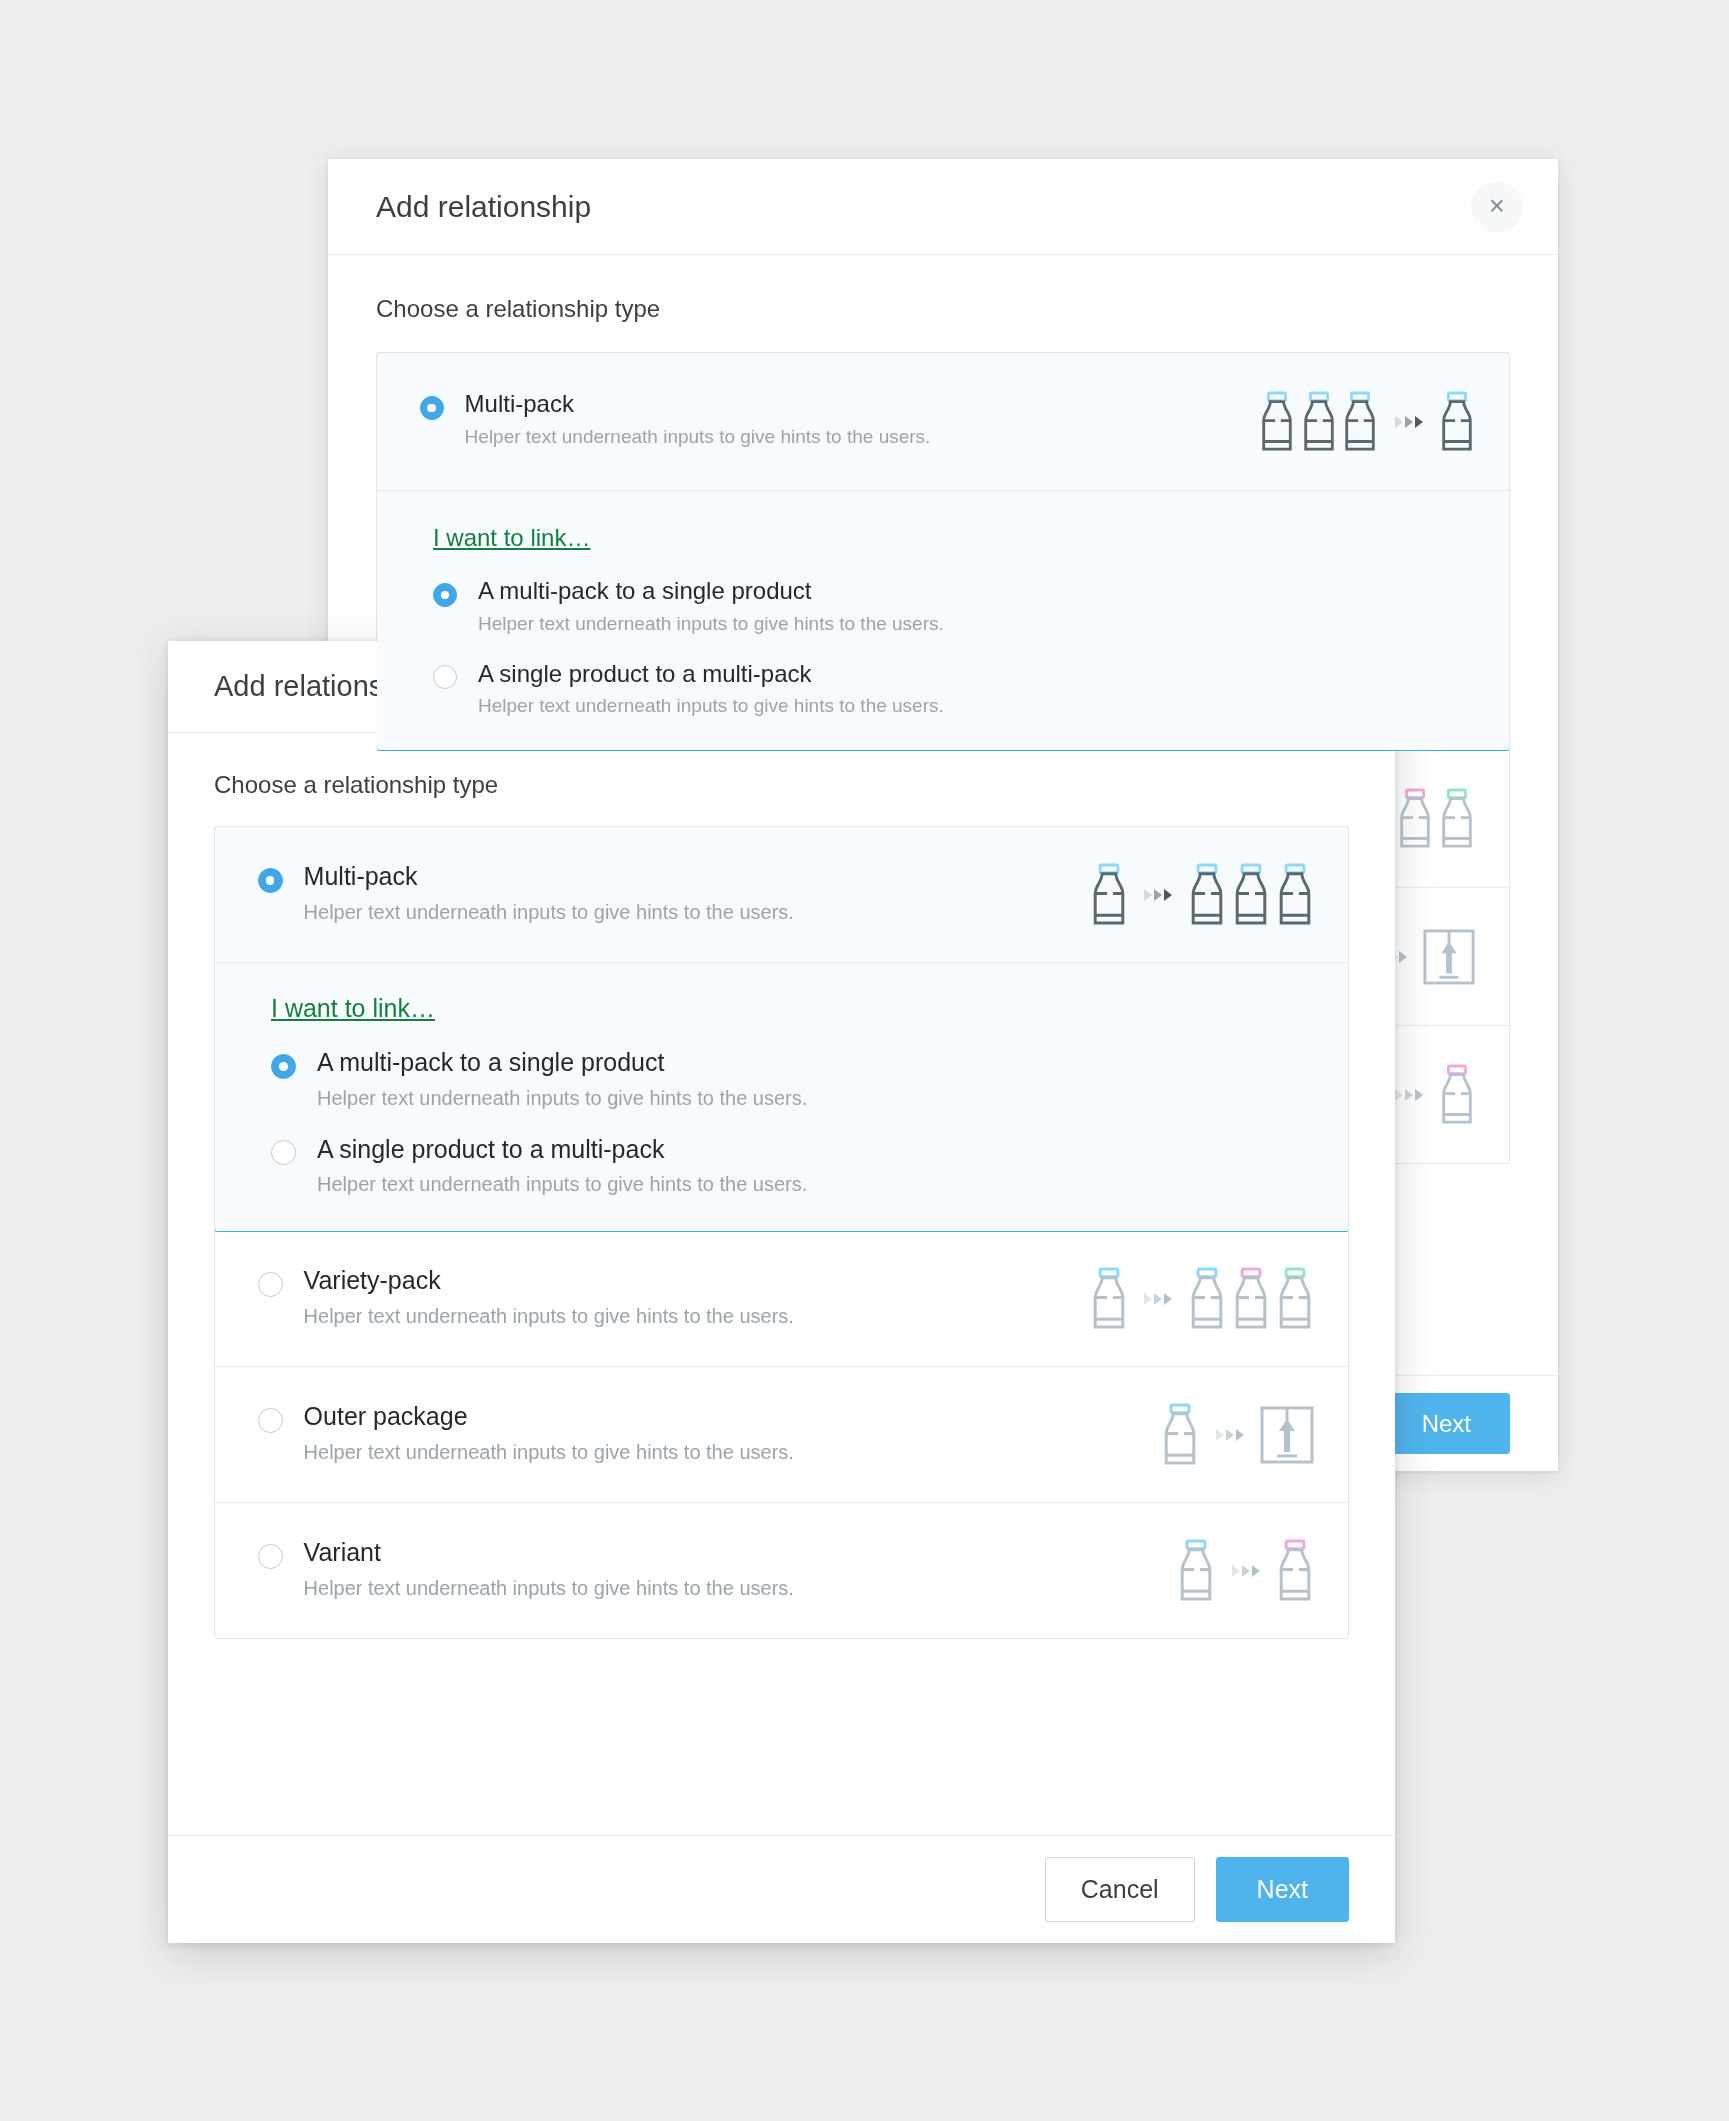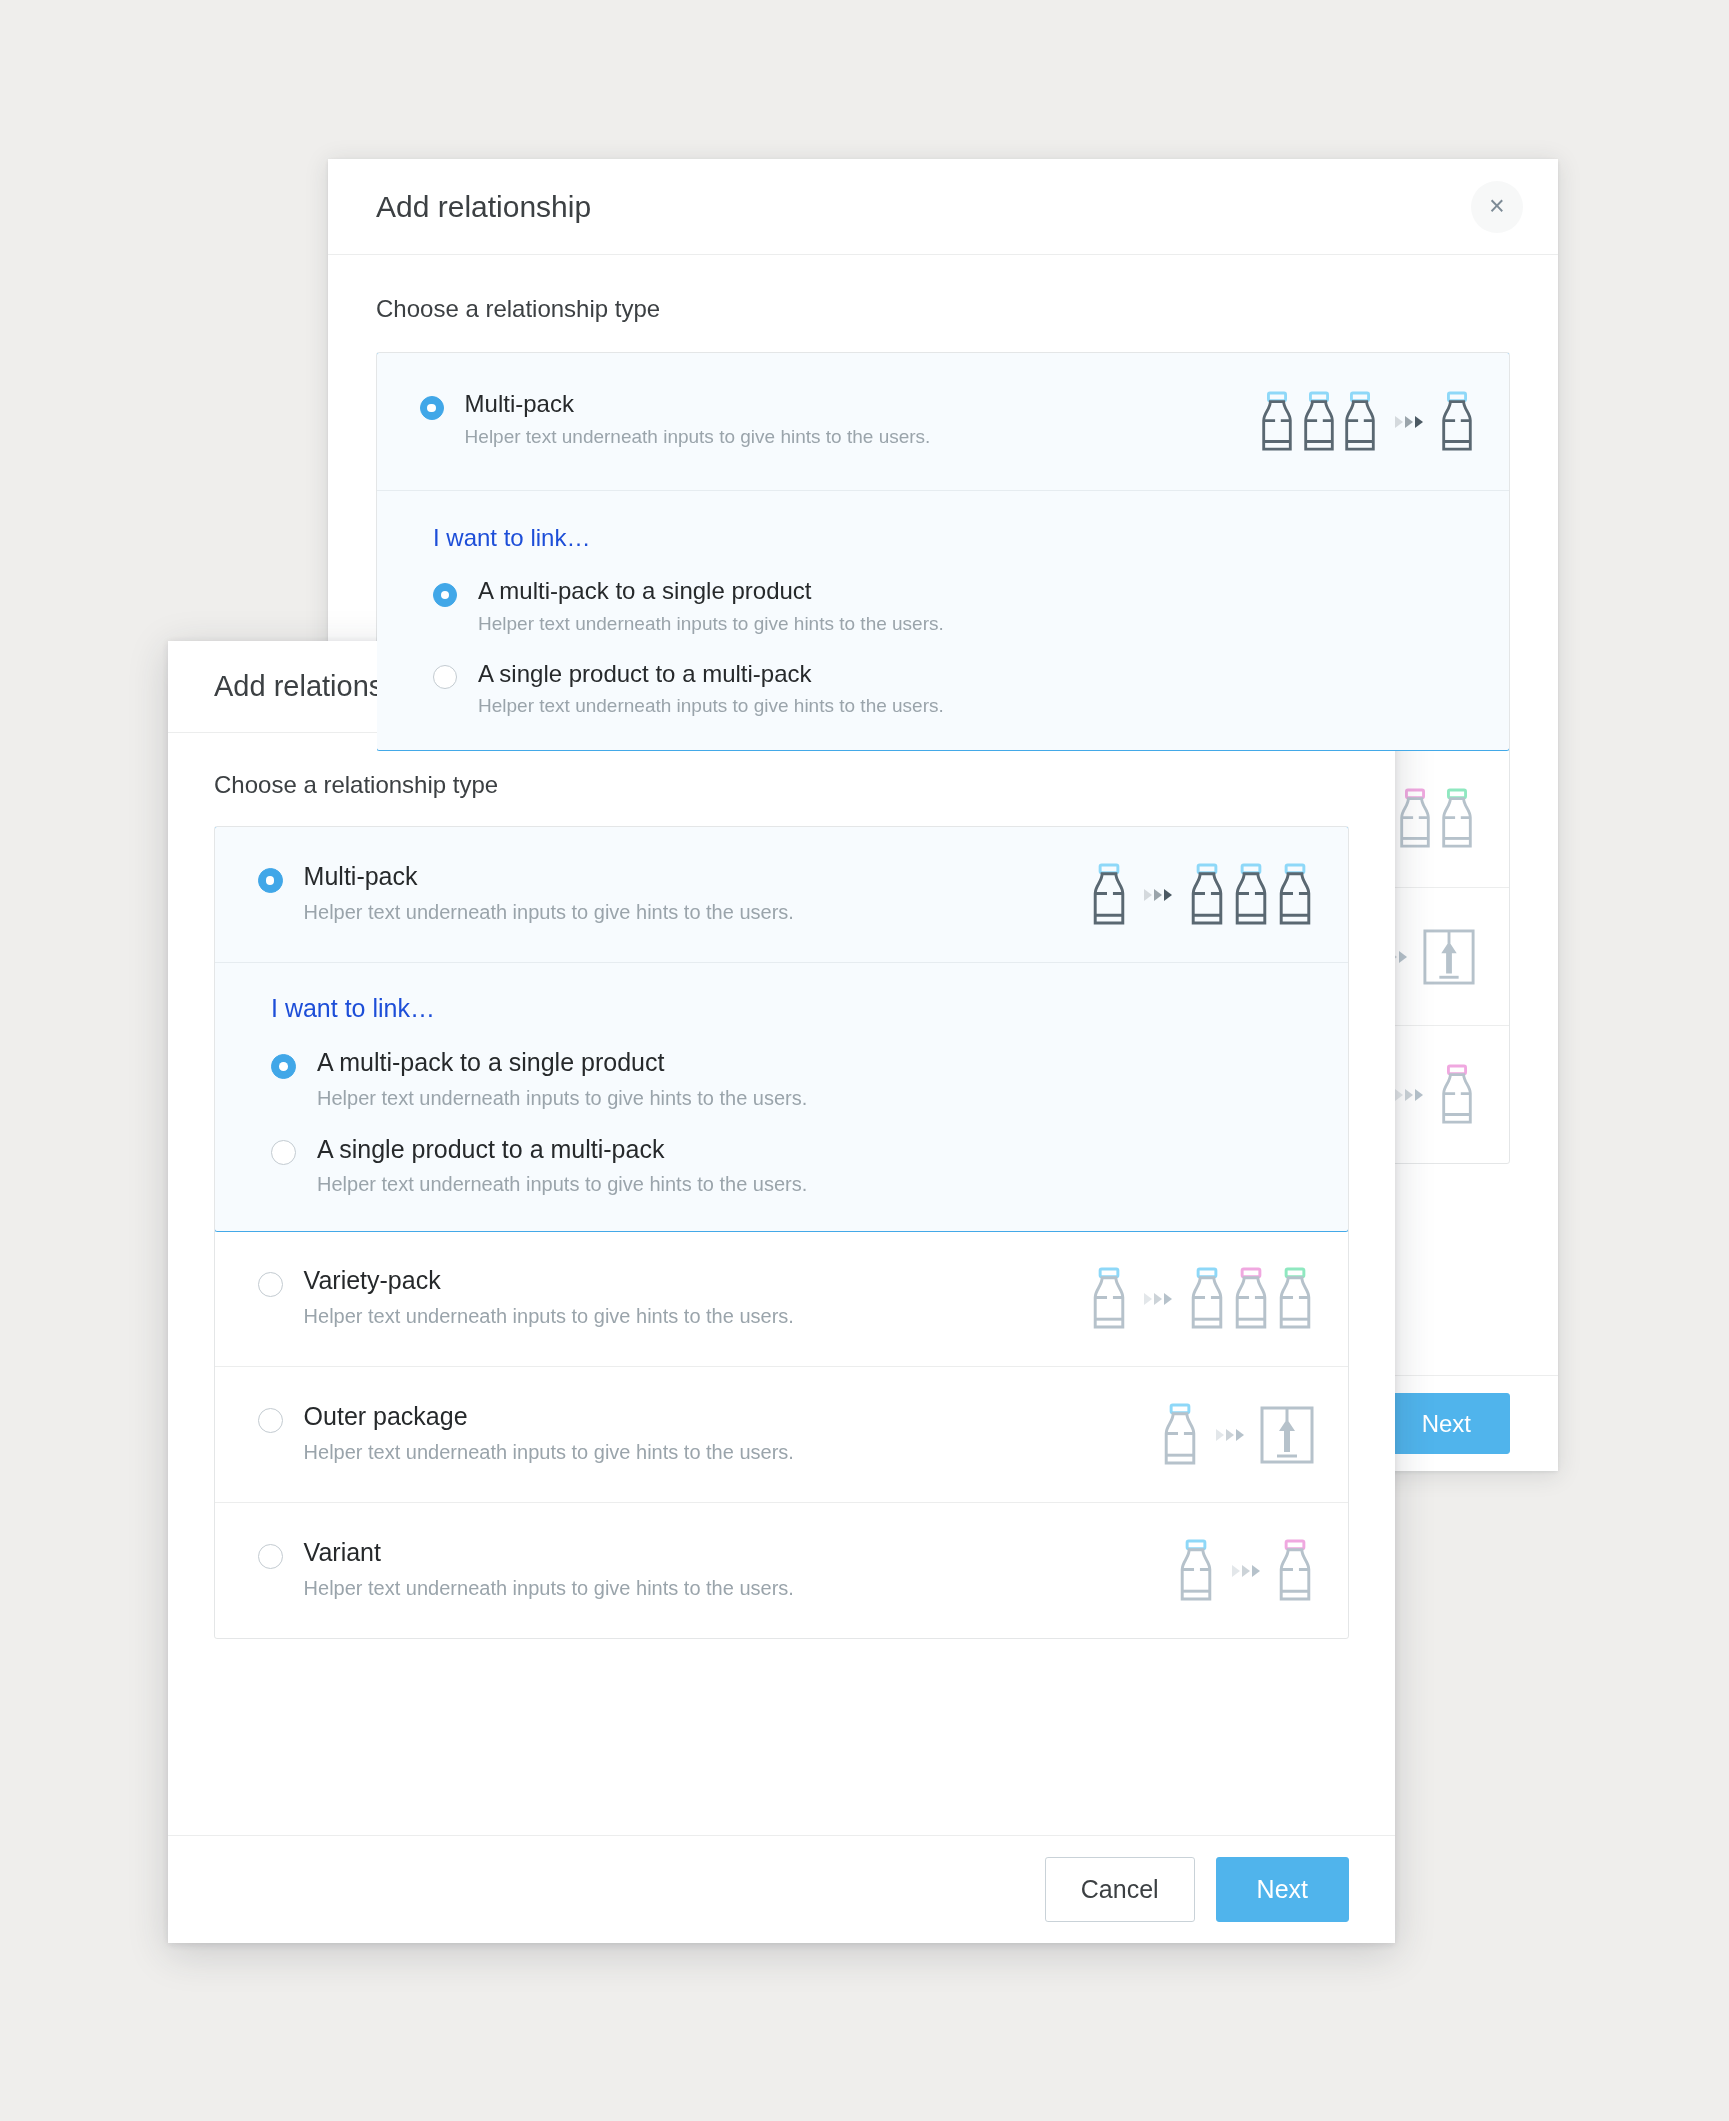--- a/index.html
+++ b/index.html
@@ -94,21 +94,21 @@
   }
   .radio.on::after {
     content: "";
     display: block;
     border-radius: 50%;
     background: #fff;
   }
 
   
   .sub-panel { border-top: 1px solid #e6ecf0; }
-  .sub-label { color: #1d4ed8; }
+  .sub-label { color: #15803d; text-decoration: underline; }
   .sub-row { display: flex; align-items: flex-start; }
   .sub-title { color: #26292b; }
   .sub-help { color: #9aa4ab; }
 
   
   .dialog-footer {
     display: flex;
     align-items: center;
     justify-content: flex-end;
     border-top: 1px solid #eceded;

